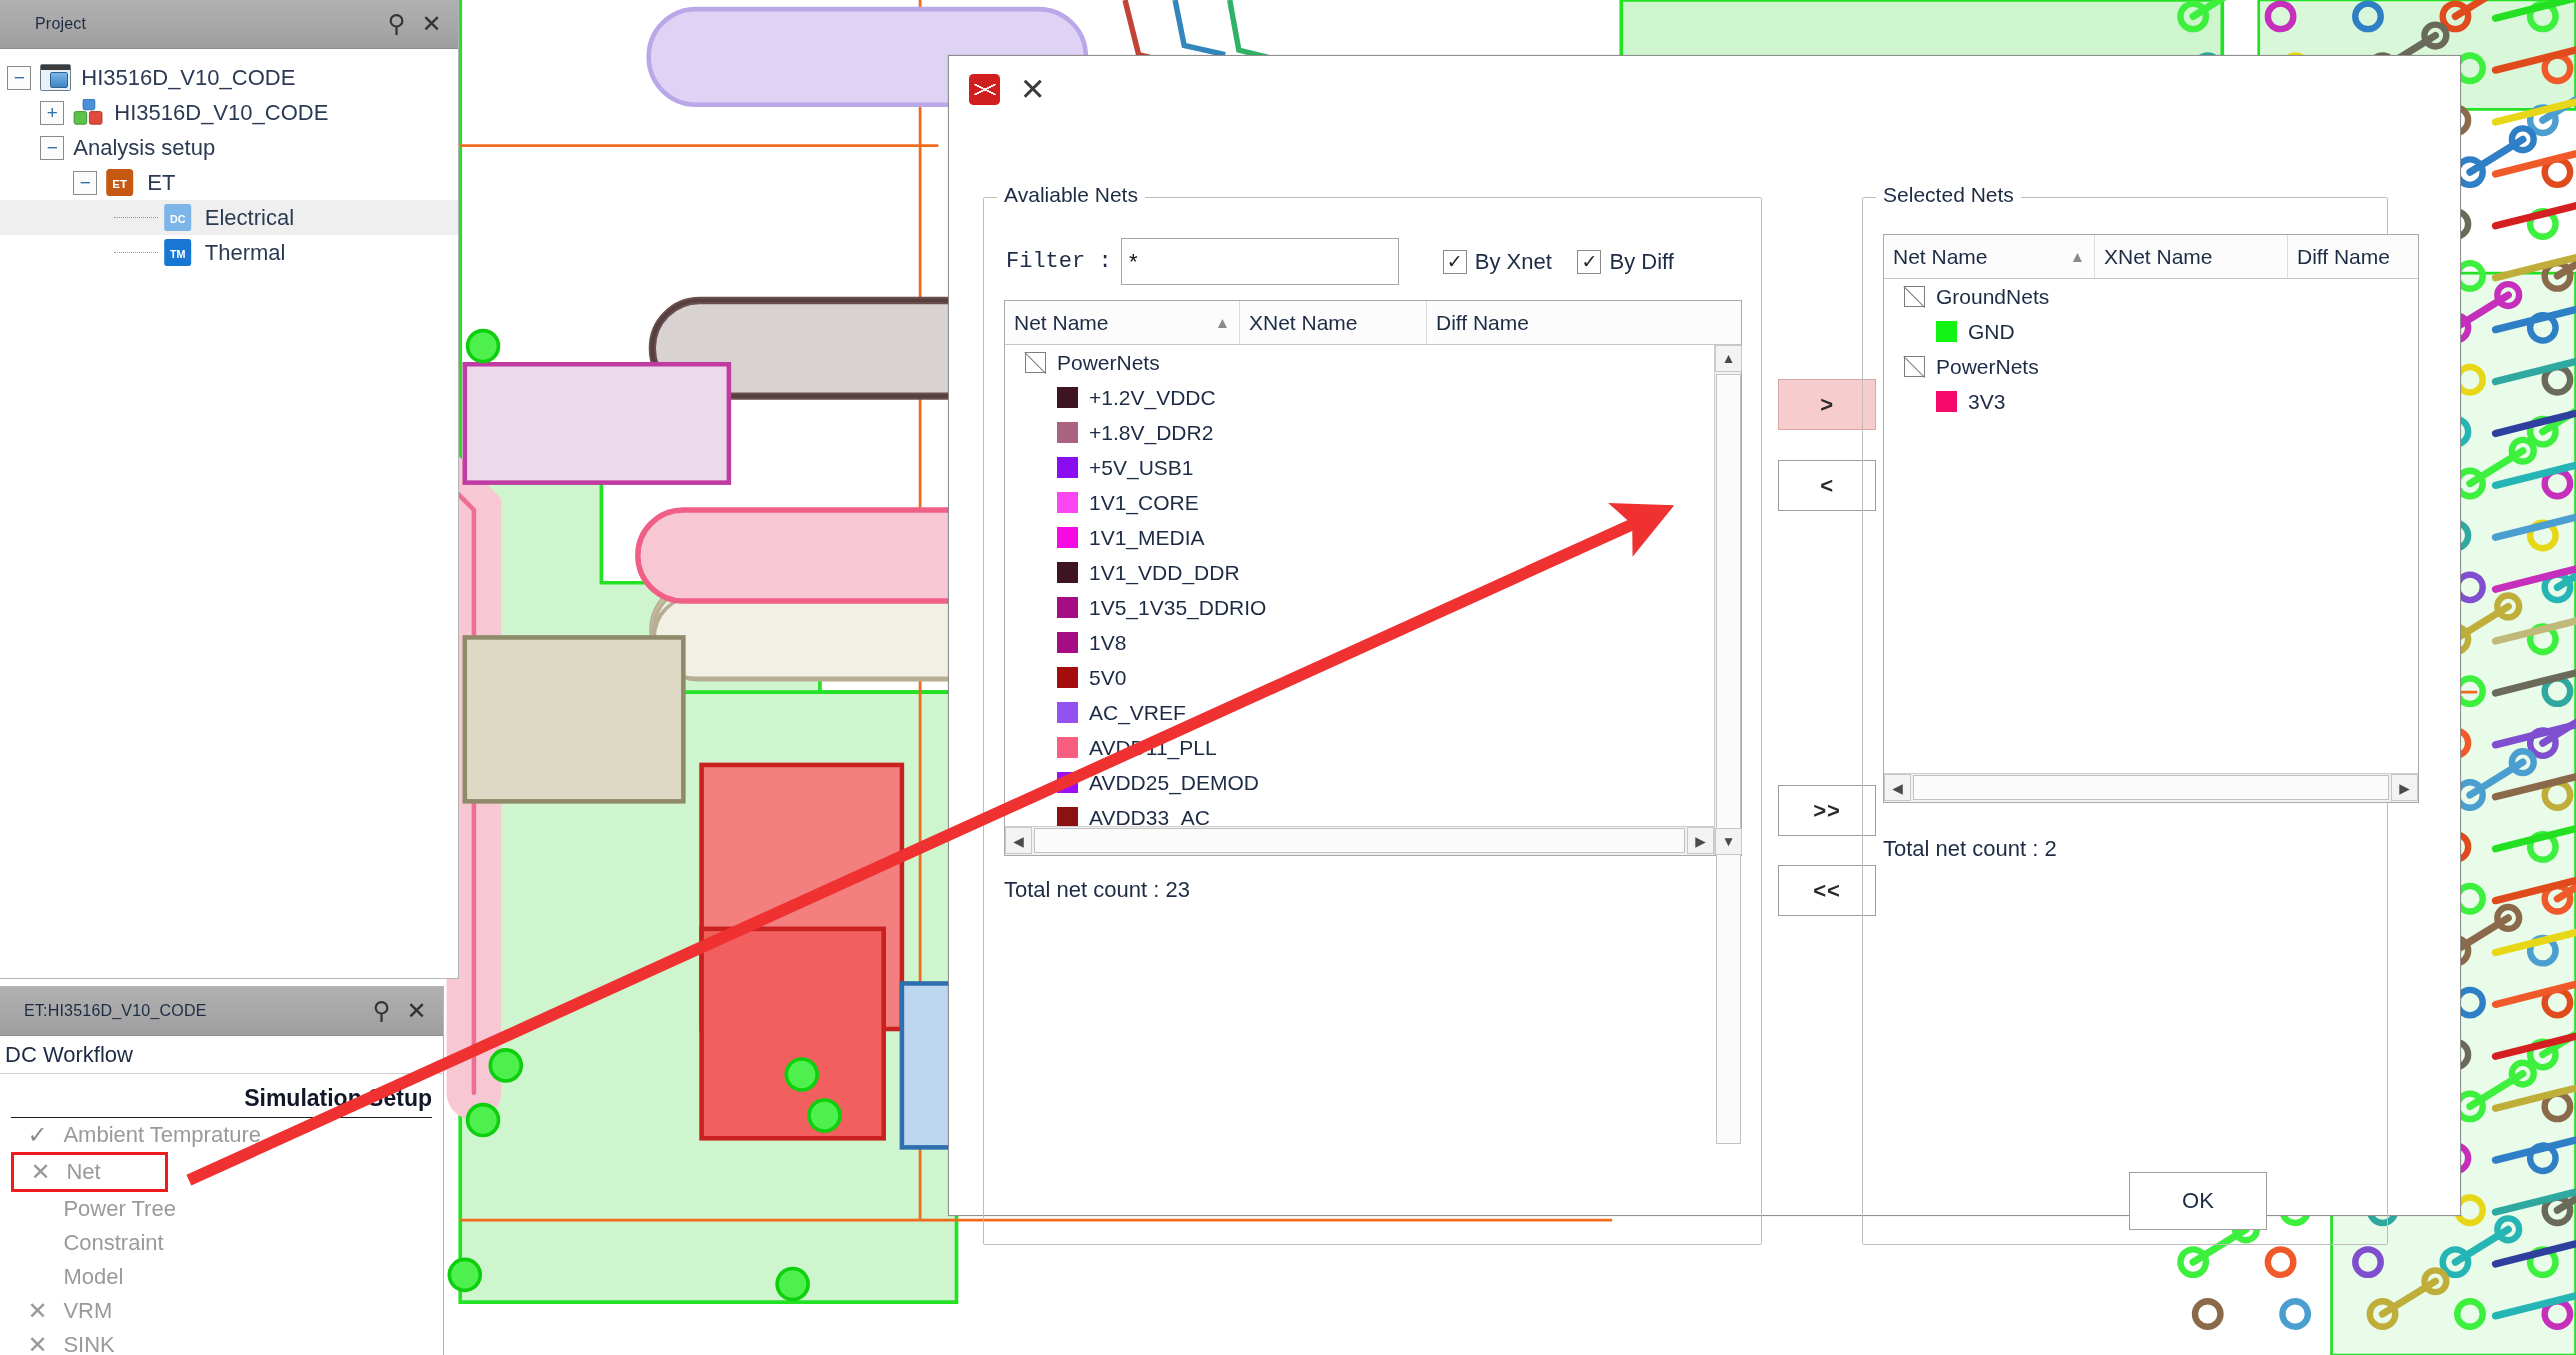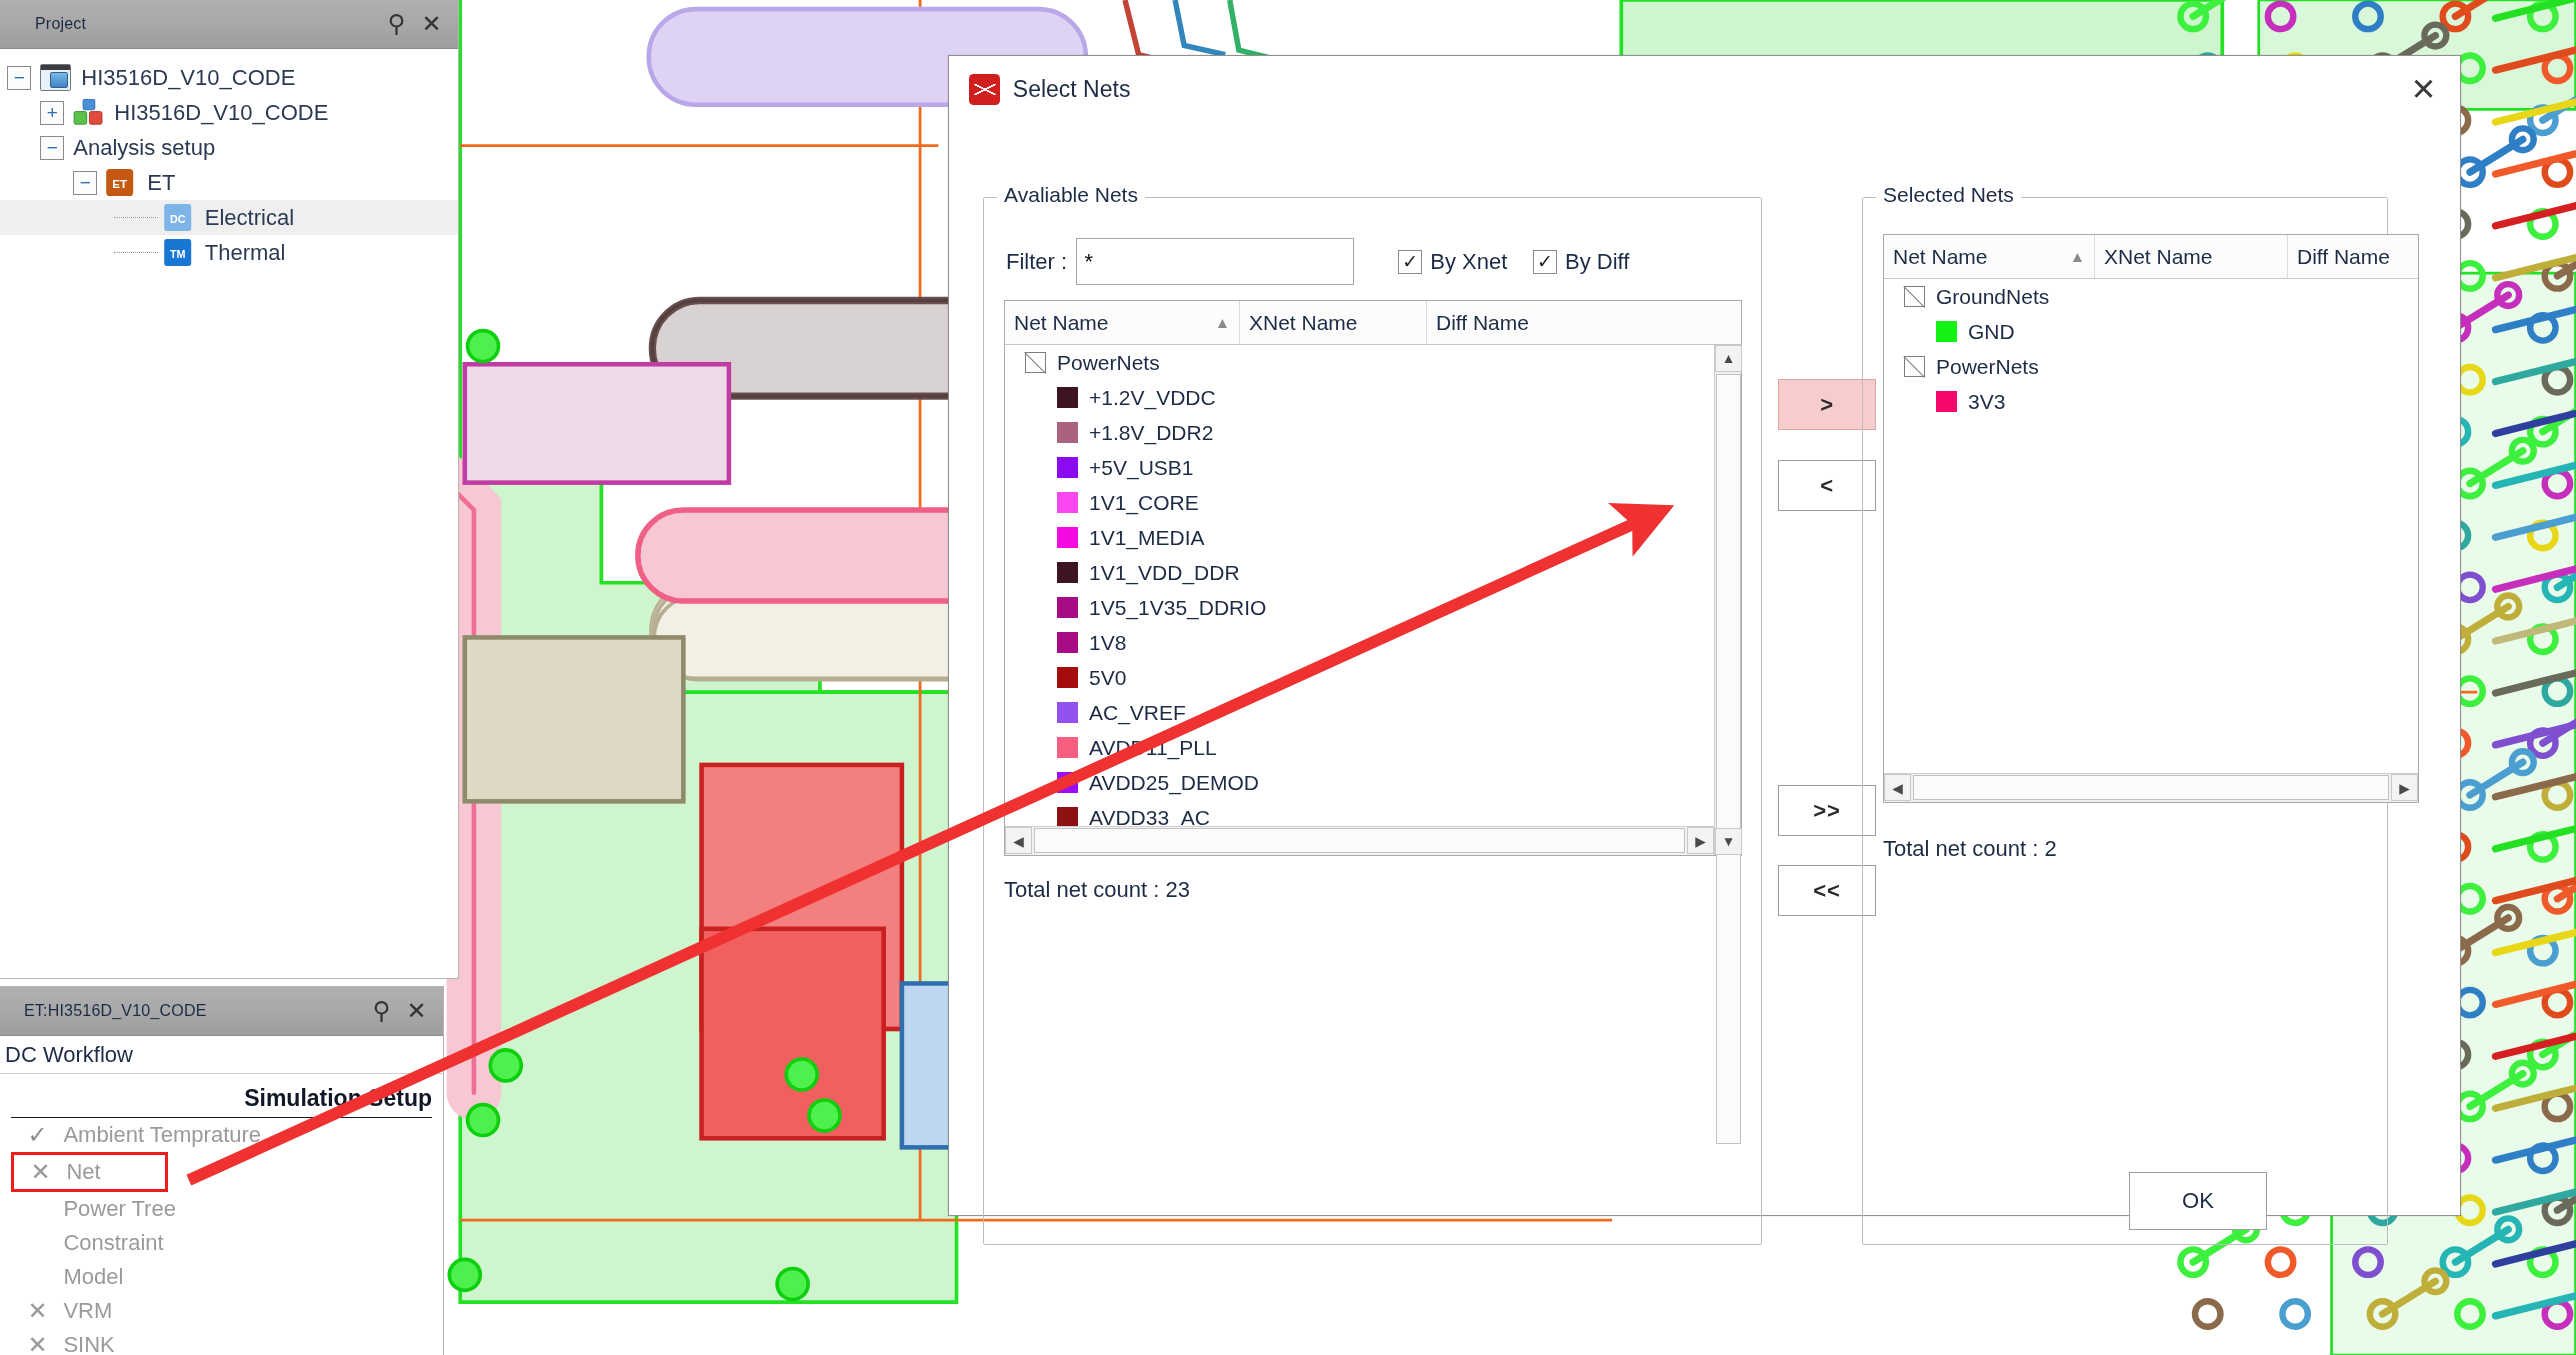--- a/index.html
+++ b/index.html
@@ -116,21 +116,21 @@
     position:absolute; border:0.9px solid #bdbdbd; border-radius:1.8px;
   }
   .group-legend {
     position:absolute; top:-14.6px; left:12.8px; background:#fff; padding:0 7.3px;
     font-size: 21px; color:#1d2b45;
   }
   #grp-available { left: 34px; top: 141px; width: 779px; height: 1048px; }
   #grp-selected  { left: 913px; top: 141px; width: 526px; height: 1048px; }
 
   .filter-row { position:absolute; left: 22px; top: 38px; width: 738px; height: 51px; display:flex; align-items:center;}
-  .filter-label { font-size: 22px; color:#1d2b45; margin-right: 9px; }
+  .filter-label { font-size: 22px; color:#1d2b45; margin-right: 9px; font-family: Liberation Mono, monospace; }
   .filter-input {
     width: 278px; height: 47px; border:0.9px solid #a6a6a6; background:#fff;
     font-size: 22px; color:#111; padding: 0 7.3px; font-family:"Liberation Sans", sans-serif;
     outline: none;
   }
   .cbx-wrap { display:flex; align-items:center; margin-left: 44px; font-size:22px; color:#1d2b45; }
   .cbx {
     width: 24px; height:24px; border:0.9px solid #8b8b8b; background:#fff;
     margin-right: 8.2px; display:inline-flex; align-items:center; justify-content:center;
     font-size: 19px; color:#222; line-height:1; flex:none;
@@ -639,21 +639,20 @@
     <div class="wf-item">
       <span class="wf-mark">✕</span>
       <span>SINK</span>
     </div>
   </div>
 </div>
 
 <div id="dialog">
   <div id="dialog-titlebar">
     <span class="dlg-icon"></span>
-    <span class="dlg-title">Select Nets</span>
     <span class="dlg-close">✕</span>
   </div>
 
   <div class="group-box" id="grp-available">
     <span class="group-legend">Avaliable Nets</span>
 
     <div class="filter-row">
       <span class="filter-label">Filter :</span>
       <input class="filter-input" value="*" style="">
       <span class="cbx-wrap">

